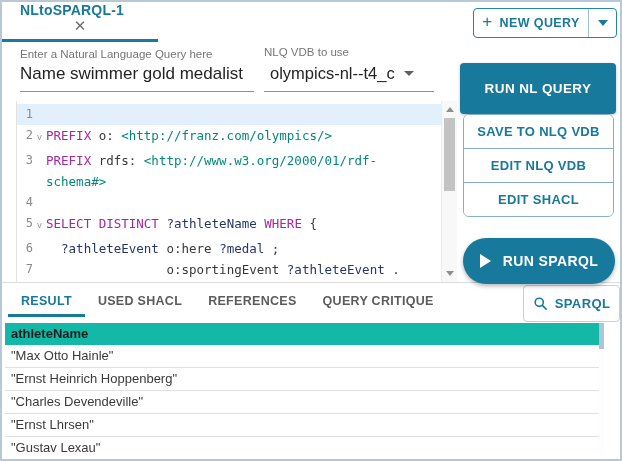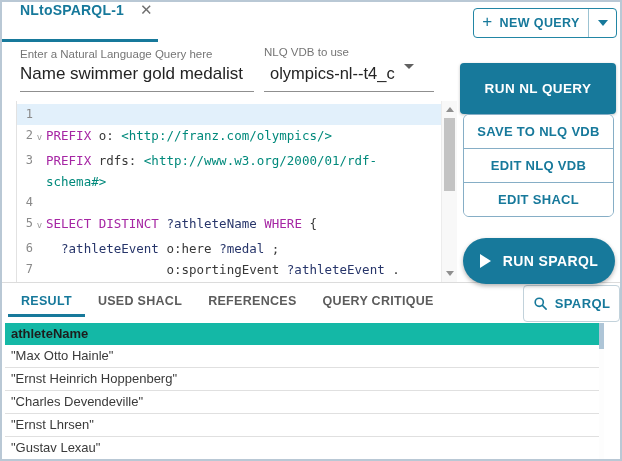--- a/index.html
+++ b/index.html
@@ -1,22 +1,22 @@
 <!DOCTYPE html>
 <html><head>
 <meta charset="utf-8">
 <style>
   * { margin:0; padding:0; box-sizing:border-box; }
   body { background:#fff; font-family:"Liberation Sans", sans-serif; }
   .app { position:relative; width:622px; height:461px; background:#fff;
          border:2px solid #b9c8d5; overflow:hidden; }
 
   
-  .qtab { position:absolute; left:0; top:0; height:38px; display:flex; 
-          padding:0 14px 0 18px; cursor:pointer; }
+  .qtab { position:absolute; left:0; top:0; height:38px; display:flex; align-items:center;
+          padding:0 14px 0 18px; cursor:pointer;flex-direction:column; }
   .qtab-label { color:#17799b; font-size:14px; font-weight:bold; letter-spacing:0.2px; }
   .qtab-close { color:#6f6f6f; font-size:15px; margin-left:16px; line-height:1; }
   .qtab-underline { position:absolute; left:0; top:37px; width:156px; height:3px; background:#17799b; }
 
   .new-query { position:absolute; left:471px; top:6px; width:144px; height:30px;
                border:1px solid #2286a5; border-radius:4px; display:flex; align-items:stretch;
                background:#fff; cursor:pointer; }
   .nq-main { flex:1; display:flex; align-items:center; justify-content:center; gap:7px;
              color:#17799b; font-size:12.5px; font-weight:bold; letter-spacing:0.4px; }
   .nq-plus { font-size:17px; font-weight:normal; margin-top:-2px; }
@@ -25,21 +25,21 @@
   .caret-teal { width:0; height:0; border-left:5px solid transparent; border-right:5px solid transparent;
                 border-top:6px solid #17799b; }
 
   
   .field-label { font-size:11.5px; color:#757575; }
   .nlq { position:absolute; left:18px; top:46px; width:234px; }
   .nlq input { display:block; width:100%; border:none; outline:none; border-bottom:1px solid #8f8f8f;
                font-family:"Liberation Sans",sans-serif; font-size:17px; color:#242424;
                padding:4px 0 7px 0; background:transparent; }
   .vdb { position:absolute; left:262px; top:44px; width:170px; cursor:pointer; }
-  .vdb-row { display:flex; justify-content:space-between;
+  .vdb-row { display:flex; align-items:center; justify-content:space-between;
              border-bottom:1px solid #8f8f8f; padding:6px 0 8px 6px; }
   .vdb-value { font-size:16.5px; color:#242424; }
   .caret-gray { width:0; height:0; border-left:5px solid transparent; border-right:5px solid transparent;
                 border-top:5px solid #616161; margin-right:20px; }
 
   .run-nl { position:absolute; left:458px; top:61px; width:156px; height:51px;
             background:#17799b; color:#fff; border:none; border-radius:4px;
             font-family:"Liberation Sans",sans-serif; font-size:13.5px; font-weight:bold;
             letter-spacing:0.4px; cursor:pointer; box-shadow:0 1px 3px rgba(0,0,0,0.25); }
 

